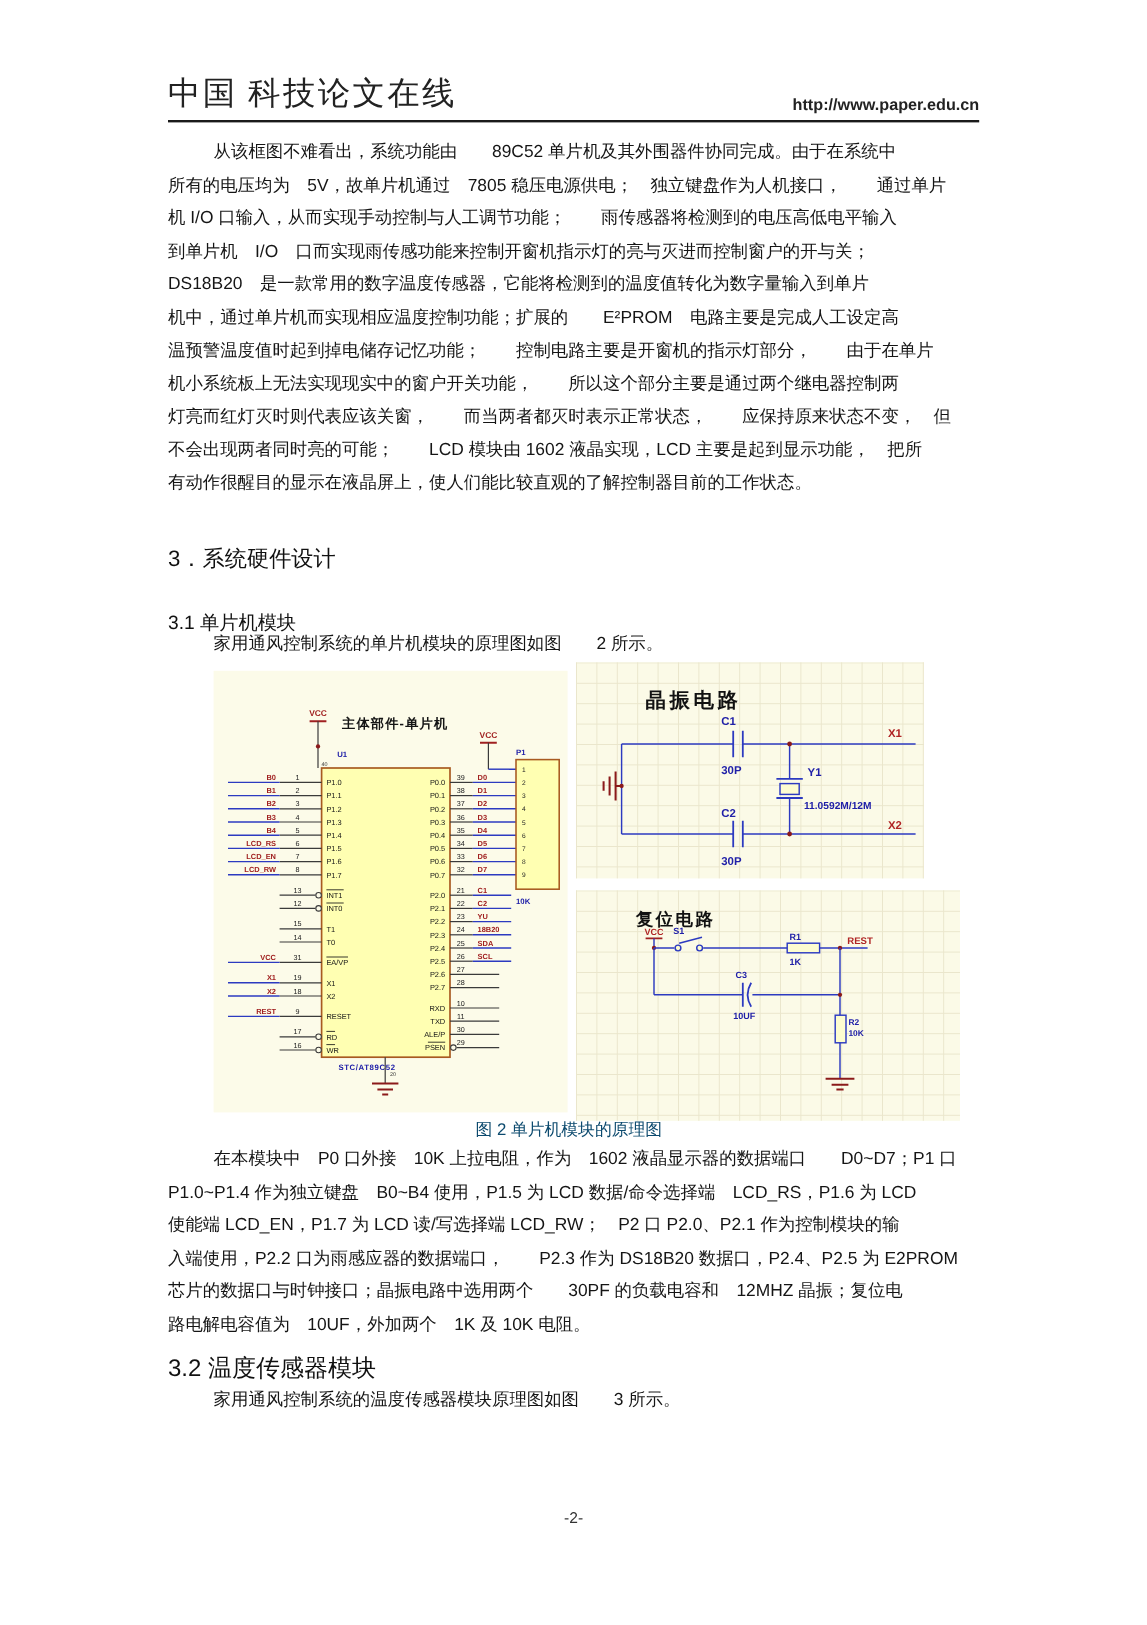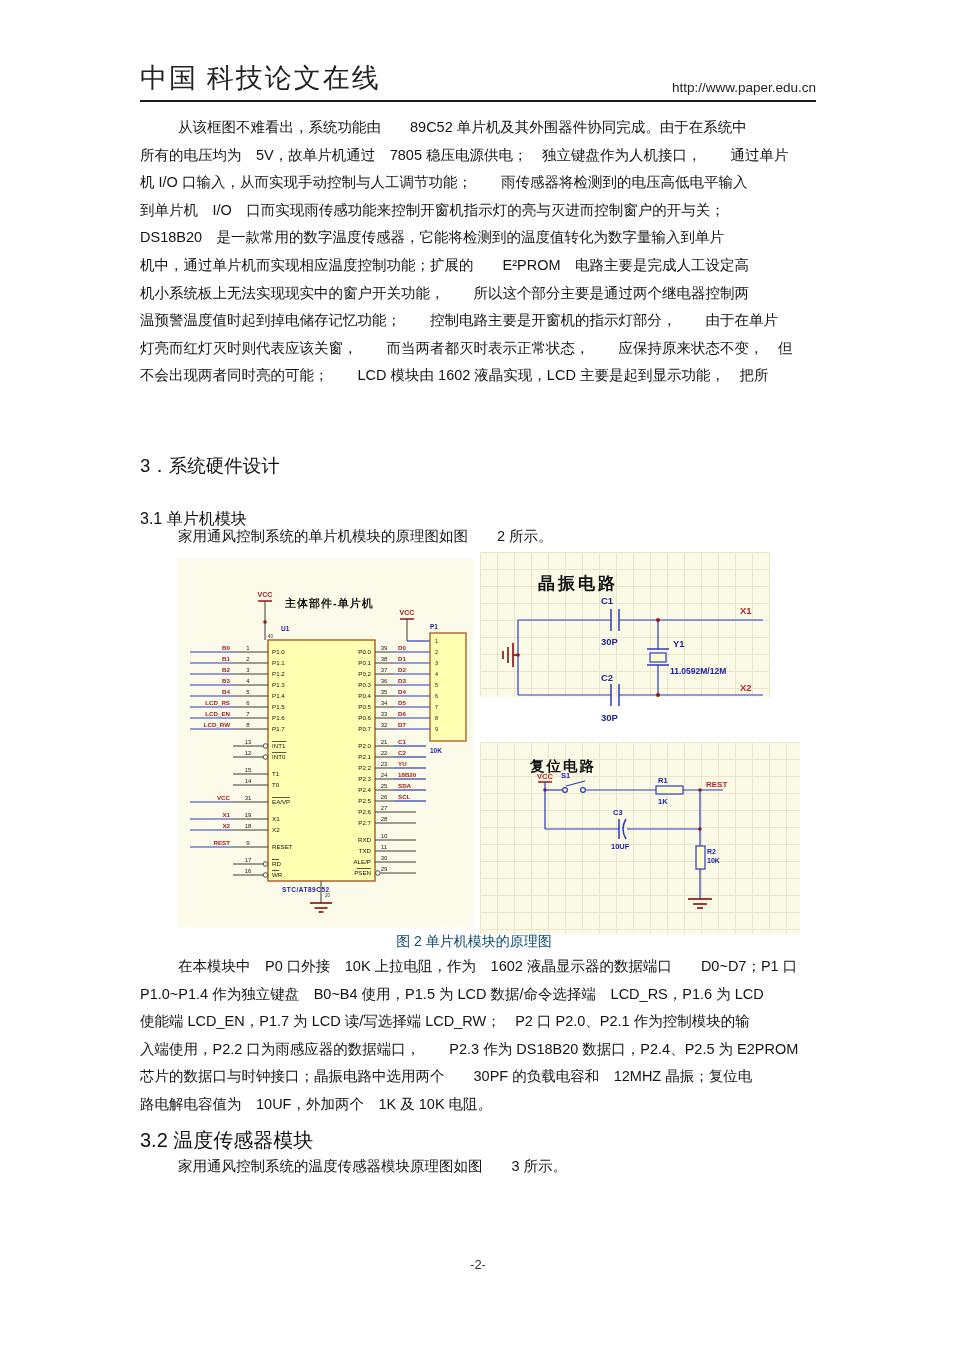--- a/index.html
+++ b/index.html
@@ -1,37 +1,37 @@
 <!DOCTYPE html>
 <html><head>
 <meta charset="utf-8">
 <style>
   html,body{margin:0;padding:0;background:#ffffff;}
   .page{position:relative;width:956px;height:1354px;background:#fff;overflow:hidden;
         font-family:"Liberation Sans","DejaVu Sans",sans-serif;color:#1b1b1b;}
   .abs{position:absolute;}
   .logo{left:140px;top:60px;font-family:"Liberation Serif","DejaVu Serif",serif;
         font-size:27px;letter-spacing:2px;color:#222;}
-  .url{right:140px;top:80px;font-size:13.5px;color:#222;}
+  .url{right:140px;top:80px;font-size:13.5px;color:#222;font-weight:bold;}
   .rule{left:140px;top:100px;width:676px;height:2px;background:#1a1a1a;}
   .para{left:140px;width:682px;font-size:14.5px;line-height:27.6px;color:#151515;}
   .para .tline{white-space:pre-wrap;}
   .para .tline:first-child{text-indent:38px;}
   .h2{left:140px;top:453px;font-size:18.5px;color:#111;}
   .h3a{left:140px;top:499px;font-size:16px;color:#111;margin-top:10px;}
   .h3b{left:140px;top:1127px;font-size:20px;color:#111;}
   .intro{left:178px;font-size:14.5px;color:#151515;white-space:pre-wrap;}
   .figure{left:178px;top:552px;width:592px;height:380px;}
   .panel{position:absolute;background:#fbfae7;}
   .panel.gridded{
      background-image:linear-gradient(#eae6cc 1px,transparent 1px),
                       linear-gradient(90deg,#eae6cc 1px,transparent 1px);
      background-size:17px 17px;background-color:#fbfae7;}
   .p-left{left:0;top:7px;width:295px;height:368px;background:#fcfbe9;text-align:center;}
-  .p-cry{left:302px;top:0;width:290px;height:145px;}
+  .p-cry{left:302px;top:0;width:290px;height:180px;}
   .p-rst{left:302px;top:190px;width:320px;height:192px;}
   .caption{left:178px;top:933px;width:592px;text-align:center;font-size:14px;color:#0c4a6e;}
   .pagenum{left:0;top:1257px;width:956px;text-align:center;font-size:13px;color:#333;}
   svg{display:block;}
   svg text{font-family:"Liberation Sans","DejaVu Sans",sans-serif;}
   .wire{stroke:#2c3ac0;stroke-width:1.2;fill:none;}
   .plate{stroke:#2c3ac0;stroke-width:1.5;fill:none;}
   .comp{fill:#fdfcd0;stroke:#2c3ac0;stroke-width:1.2;}
   .gnd{stroke:#8b1a1a;stroke-width:1.7;fill:none;}
   .dot{fill:#8b1a1a;}
@@ -49,24 +49,25 @@
   <div class="abs url">http://www.paper.edu.cn</div>
   <div class="abs rule"></div>
 
   <div class="abs para" style="top:114px;">
       <div class="tline">从该框图不难看出，系统功能由　　89C52 单片机及其外围器件协同完成。由于在系统中</div>
       <div class="tline">所有的电压均为　5V，故单片机通过　7805 稳压电源供电；　独立键盘作为人机接口，　　通过单片</div>
       <div class="tline">机 I/O 口输入，从而实现手动控制与人工调节功能；　　雨传感器将检测到的电压高低电平输入</div>
       <div class="tline">到单片机　I/O　口而实现雨传感功能来控制开窗机指示灯的亮与灭进而控制窗户的开与关；</div>
       <div class="tline">DS18B20　是一款常用的数字温度传感器，它能将检测到的温度值转化为数字量输入到单片</div>
       <div class="tline">机中，通过单片机而实现相应温度控制功能；扩展的　　E²PROM　电路主要是完成人工设定高</div>
+      <div class="tline">温预警温度值时起到掉电储存记忆功能；　　控制电路主要是开窗机的指示灯部分，　　由于在单片</div>
       <div class="tline">机小系统板上无法实现现实中的窗户开关功能，　　所以这个部分主要是通过两个继电器控制两</div>
-      <div class="tline">温预警温度值时起到掉电储存记忆功能；　　控制电路主要是开窗机的指示灯部分，　　由于在单片</div>
       <div class="tline">灯亮而红灯灭时则代表应该关窗，　　而当两者都灭时表示正常状态，　　应保持原来状态不变，　但</div>
       <div class="tline">不会出现两者同时亮的可能；　　LCD 模块由 1602 液晶实现，LCD 主要是起到显示功能，　把所</div>
+      <div class="tline">有动作很醒目的显示在液晶屏上，使人们能比较直观的了解控制器目前的工作状态。</div>
     </div>
 
   <div class="abs h2">3．系统硬件设计</div>
   <div class="abs h3a">3.1 单片机模块</div>
   <div class="abs intro" style="top:527px;">家用通风控制系统的单片机模块的原理图如图　　2 所示。</div>
 
   <div class="abs figure">
 
     <div class="panel p-left">
       <svg id="schem-main" viewBox="0 0 295 368" width="295" height="368">

